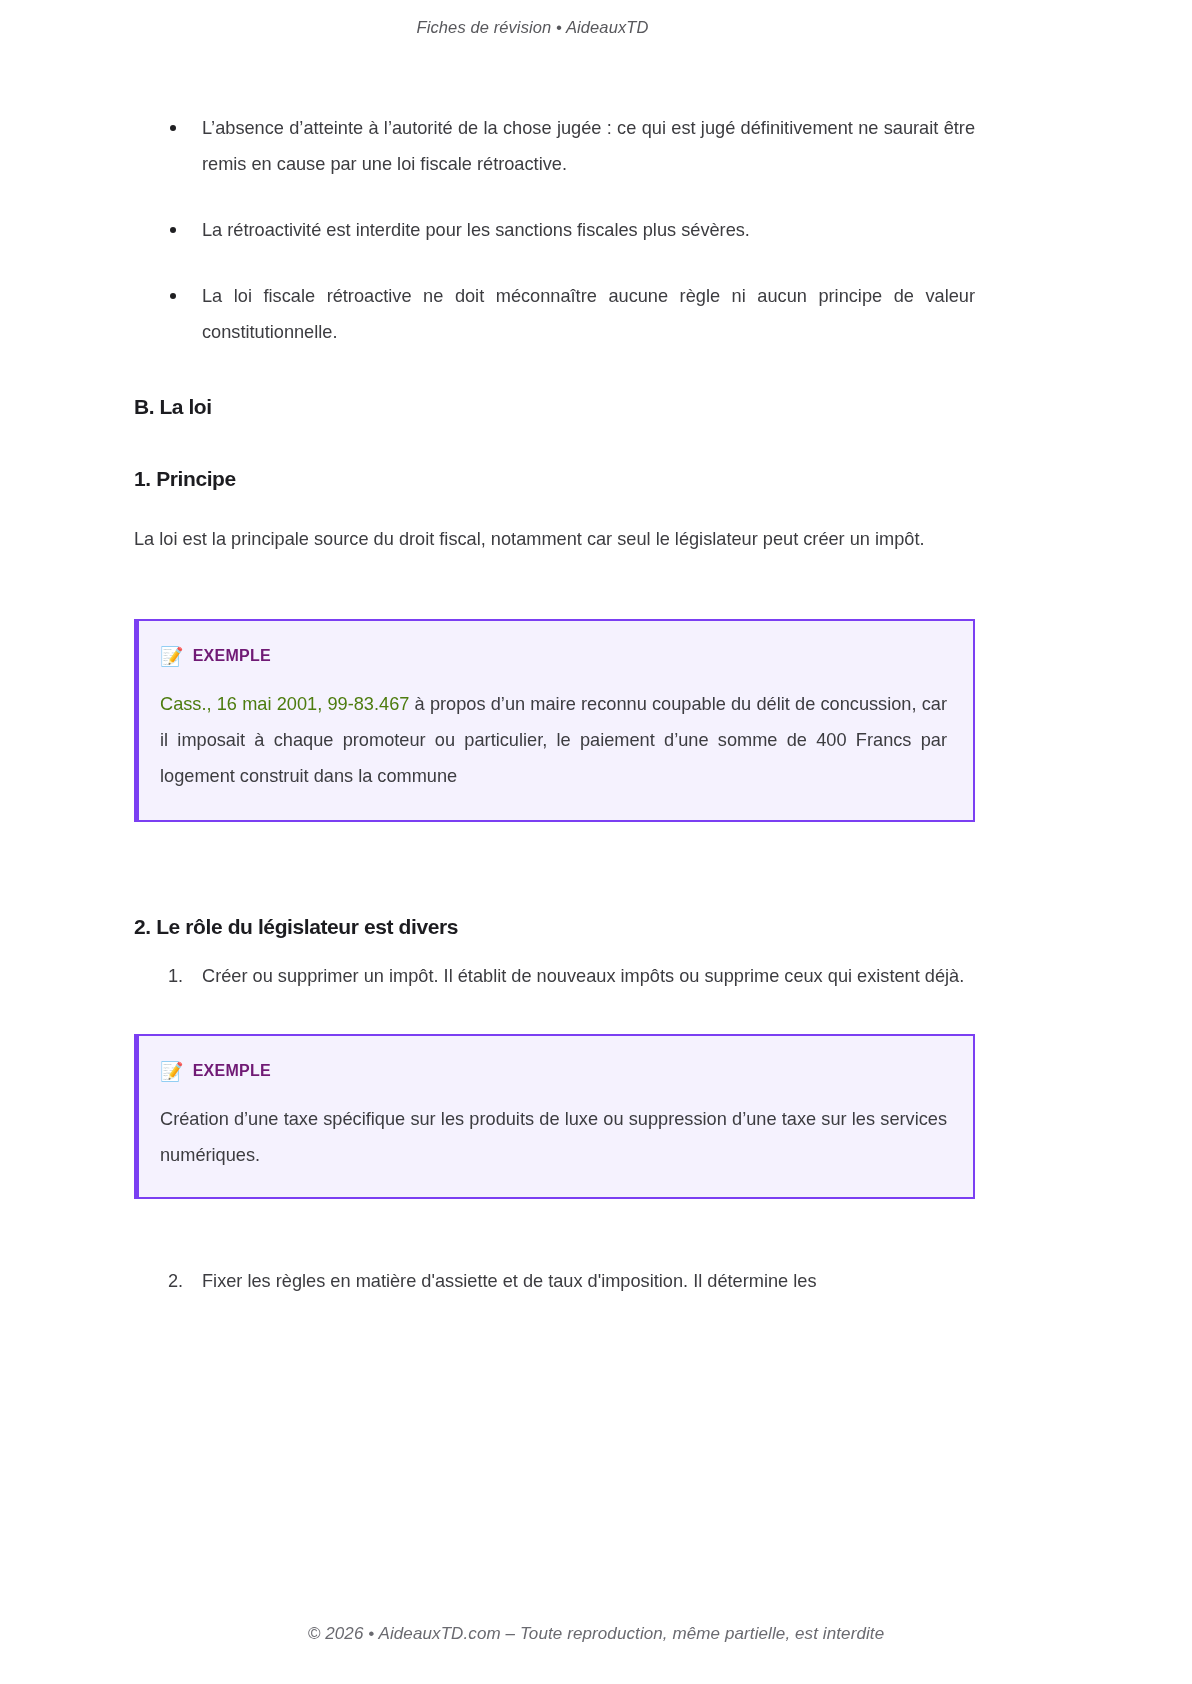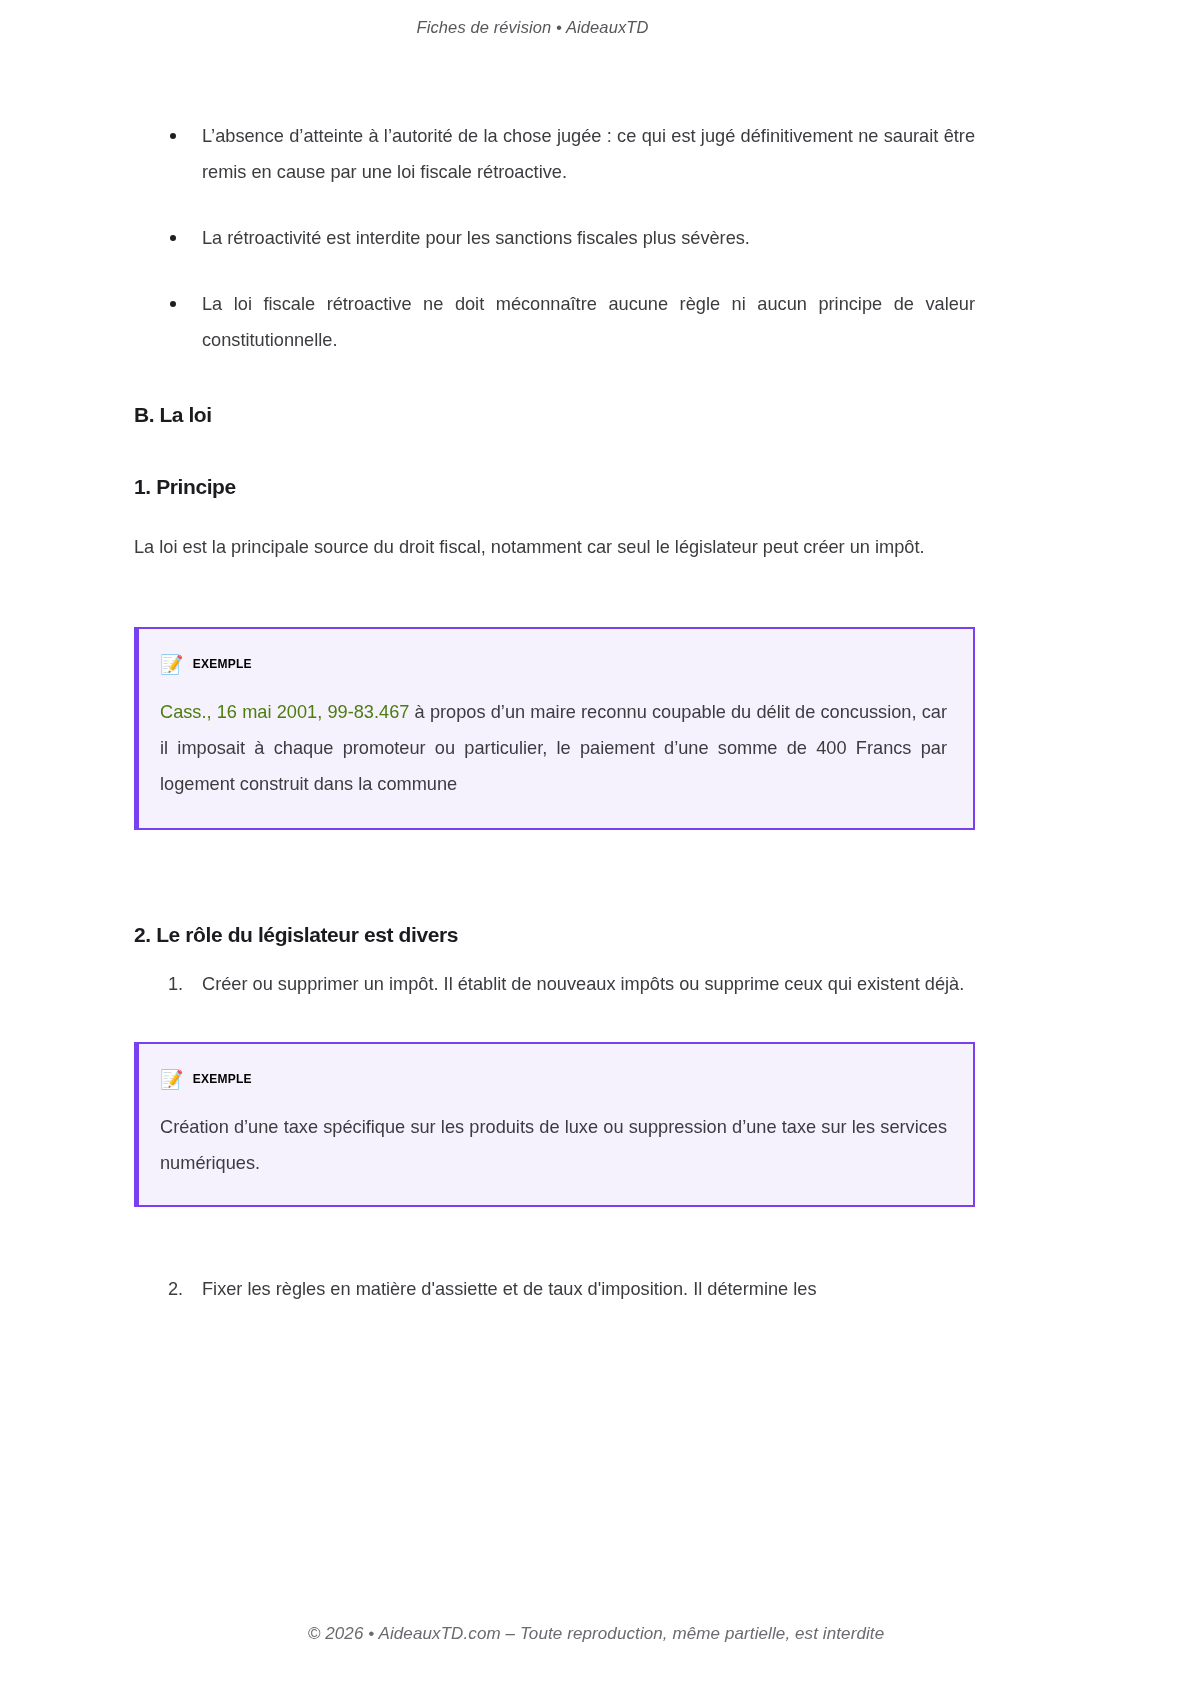--- a/index.html
+++ b/index.html
@@ -33,21 +33,21 @@
     text-align: center;
     font-style: italic;
     font-size: 16.5px;
     color: #58585c;
     letter-spacing: 0.1px;
   }
 
   
   .content {
     position: absolute;
-    top: 118px;
+    top: 110px;
     left: 134px;
     width: 841px;
   }
 
   
   ul.bullets {
     list-style: none;
     margin: 0;
     padding: 0;
   }
@@ -116,23 +116,23 @@
     align-items: center;
     gap: 9px;
     margin-bottom: 20px;
   }
   .callout-emoji {
     font-size: 19px;
     line-height: 1;
     display: inline-block;
   }
   .callout-title {
-    font-size: 12px;
+    font-size: 16px;
     font-weight: 700;
-    color: #000000;
+    color: #701a75;
     letter-spacing: 0.25px;
   }
   .callout-body {
     font-size: 18.2px;
     line-height: 36px;
     color: #3c3c40;
     text-align: justify;
     text-justify: inter-word;
   }
   .cite-green {

